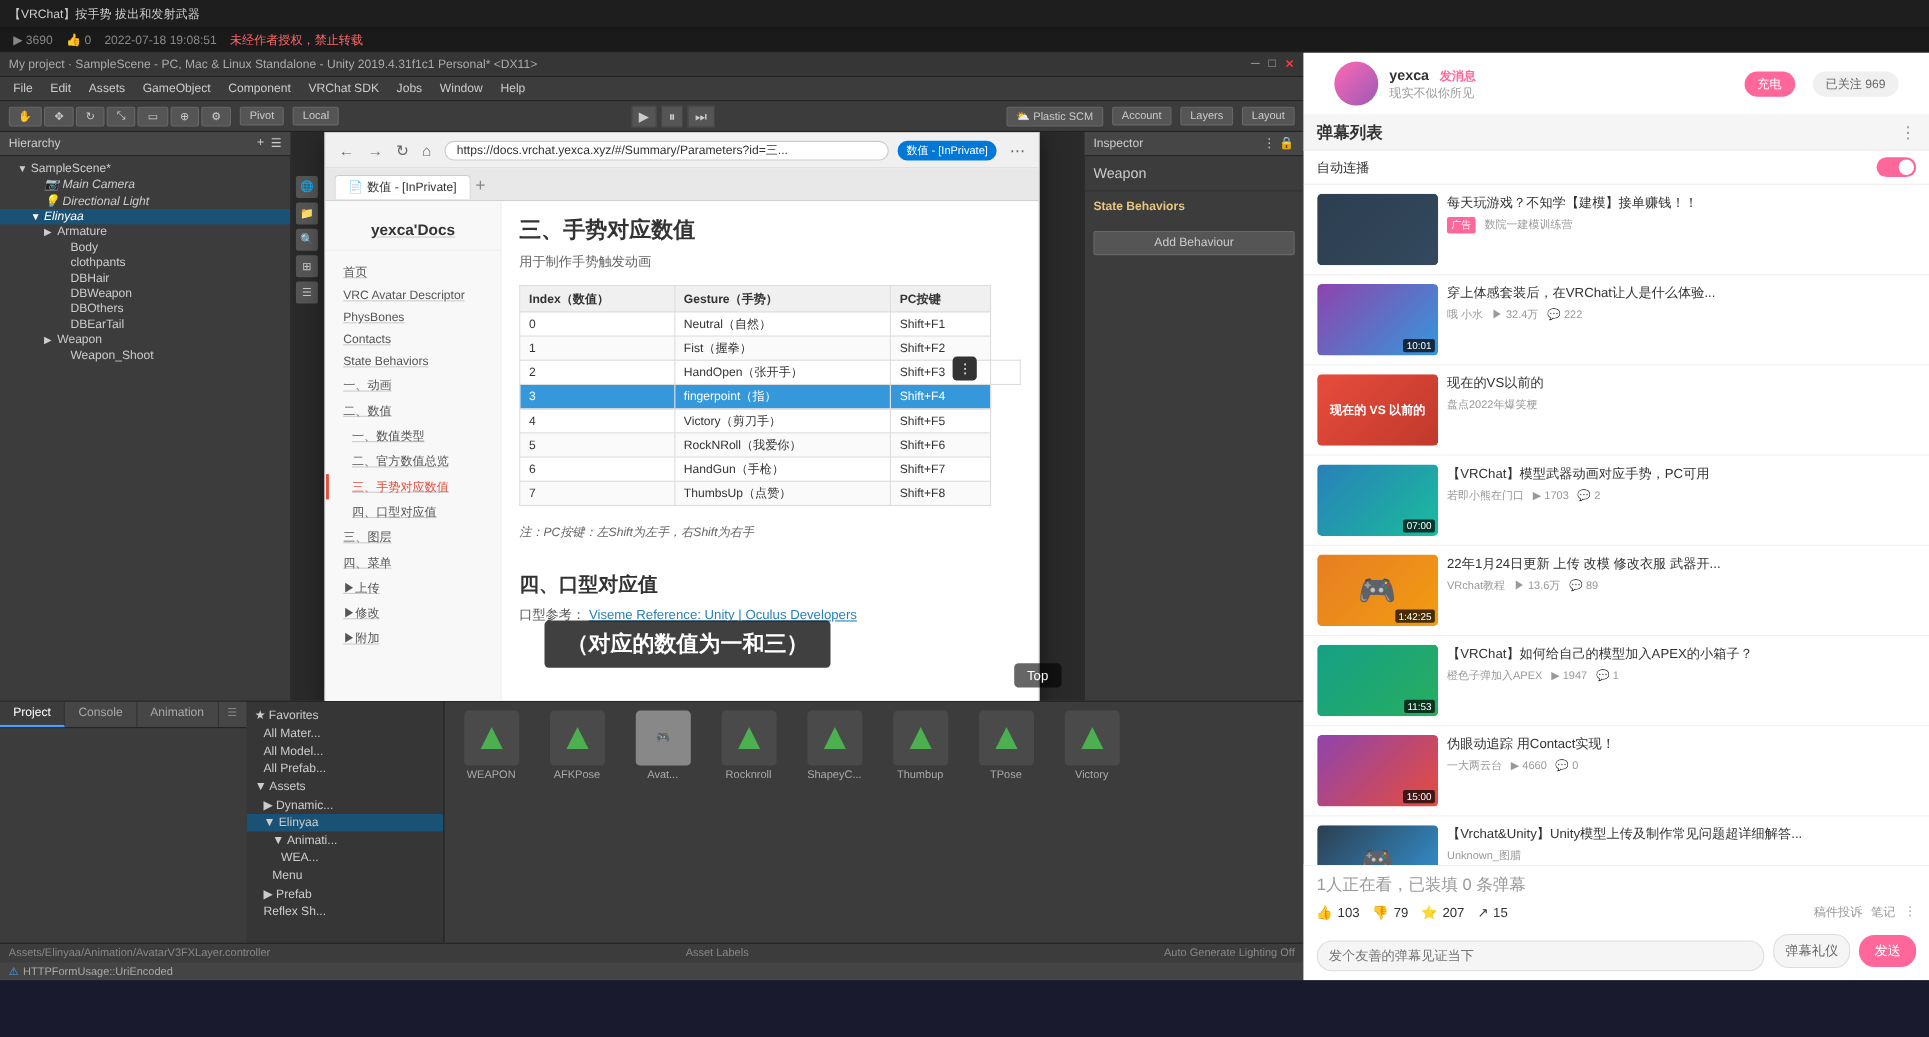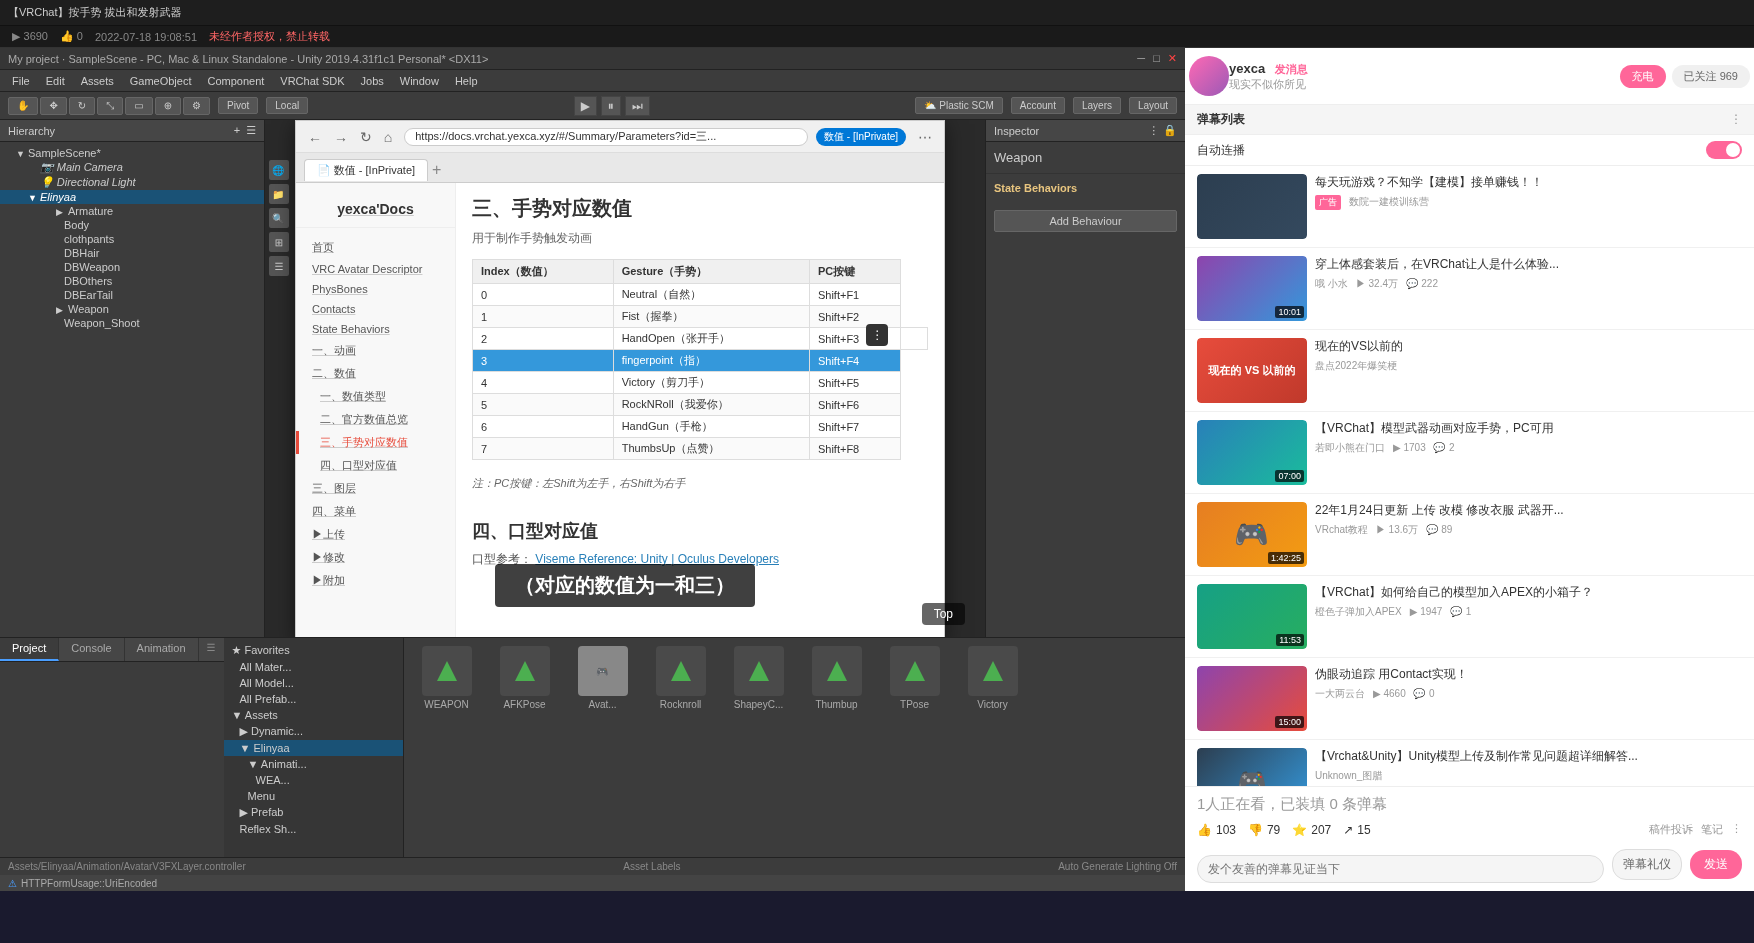--- a/index.html
+++ b/index.html
@@ -112,21 +112,21 @@
 
     .h-item {
       padding: 1px 0;
       cursor: pointer;
       white-space: nowrap;
     }
     .h-item.selected { background: #1a5276; color: #fff; }
 
     .h-indent-1 { padding-left: 16px; }
     .h-indent-2 { padding-left: 28px; font-style: italic; }
-    .h-indent-3 { padding-left: 56px; }
+    .h-indent-3 { padding-left: 40px; }
     .h-indent-4 { padding-left: 52px; }
 
     .h-arrow { display: inline-block; width: 12px; font-size: 9px; }
 
     
     .scene-area {
       flex: 1;
       position: relative;
       background: #2a2a2a;
       overflow: hidden;
@@ -476,24 +476,24 @@
     .bili-sidebar {
       width: 569px;
       background: #fff;
       display: flex;
       flex-direction: column;
       overflow: hidden;
     }
 
     .bili-user-header {
       background: #fff;
-      padding: 8px 4px;
-      display: flex;
-      align-items: center;
-      gap: 0;
+      padding: 8px 28px;
+      display: flex;
+      align-items: center;
+      gap: 10px;
       border-bottom: 1px solid #eee;
     }
 
     .bili-avatar {
       width: 40px;
       height: 40px;
       border-radius: 50%;
       background: linear-gradient(135deg, #ff69b4, #9b59b6);
       flex-shrink: 0;
     }
@@ -531,21 +531,21 @@
       border-radius: 12px;
       font-size: 11px;
       cursor: pointer;
       margin-left: 6px;
     }
 
     .bili-danmu-header {
       background: #f5f5f5;
       padding: 6px 12px;
       border-bottom: 1px solid #eee;
-      font-size: 12px;
+      font-size: 15px;
       color: #333;
       font-weight: bold;
       display: flex;
       align-items: center;
       justify-content: space-between;
       font-family: Liberation Serif, serif;
     }
 
     .bili-video-list {
       flex: 1;

